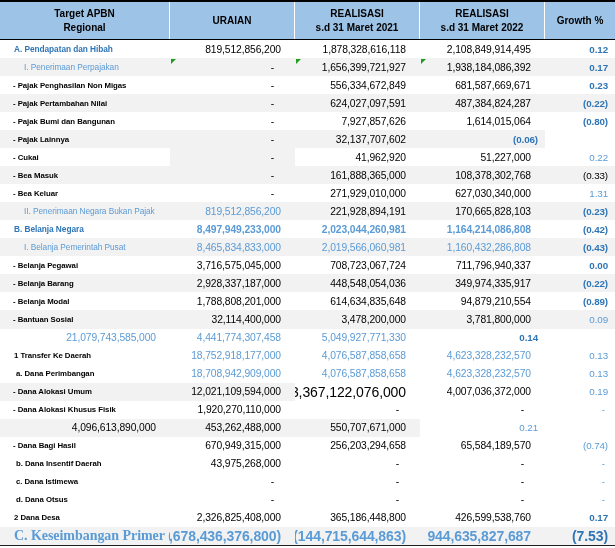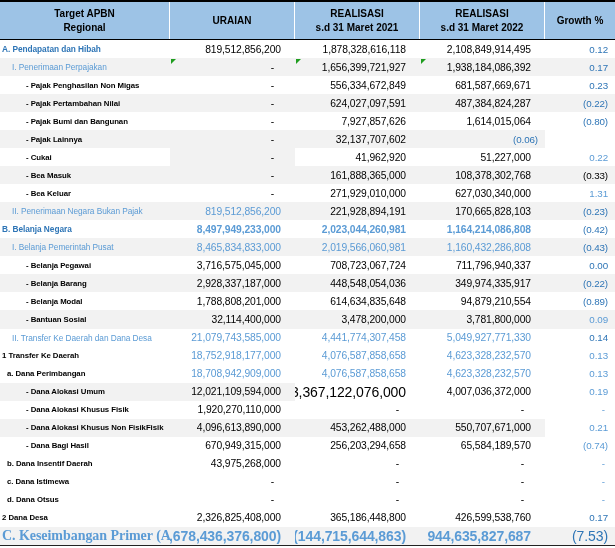--- a/index.html
+++ b/index.html
@@ -31,32 +31,32 @@
     display:flex;align-items:center;position:relative;
     box-sizing:border-box;white-space:nowrap;overflow:hidden;
   }
   .bg-g{background:#F2F2F2;}
   .lab{font-size:7.8px;font-weight:bold;letter-spacing:-0.05px;}
   .num{justify-content:flex-end;padding-right:14px;font-size:10.3px;letter-spacing:-0.1px;}
   .growth{padding-right:7px;font-size:9.8px;}
   .num.dash{padding-right:21px;}
   .growth.dash{padding-right:10px;}
   .big{font-size:14px;}
-  .ind0{padding-left:2px;}
-  .ind1{padding-left:12px;}
-  .ind2{padding-left:7px;}
-  .ind3{padding-left:26px;}
+  .ind0{padding-left:14px;}
+  .ind1{padding-left:24px;}
+  .ind2{padding-left:16px;}
+  .ind3{padding-left:13px;}
   .l-dk{color:#2E75B6;font-size:8.3px;}
   .l-lt{color:#5B9BD5;font-weight:normal;font-size:8.3px;}
   .l-lt-b{color:#5B9BD5;font-size:14px;font-family:Liberation Serif, serif;}
   .l-blk{color:#000;}
   .c-blk{color:#000;}
   .c-lt{color:#5B9BD5;}
   .c-lt-b{color:#5B9BD5;font-weight:bold;}
-  .c-dk-b{color:#2E75B6;font-weight:normal;}
+  .c-dk-b{color:#2E75B6;font-weight:bold;}
   .flag{
     position:absolute;top:1px;left:1px;width:0;height:0;
     border-top:5px solid #1F9D1F;border-right:5px solid transparent;
   }
 </style>
 </head>
 <body>
 
 <div class="wrap">
   <div class="grid header">
@@ -314,21 +314,20 @@
           <span>3,478,200,000</span>
         </div>
         <div class="cell num c-blk bg-g">
           <span>3,781,800,000</span>
         </div>
         <div class="cell num c-lt growth bg-g">
           <span>0.09</span>
         </div>
       </div>
       <div class="row">
-        <div class="cell lab ind1 l-lt">II. Transfer Ke Daerah dan Dana Desa</div>
         <div class="cell num c-lt">
           <span>21,079,743,585,000</span>
         </div>
         <div class="cell num c-lt">
           <span>4,441,774,307,458</span>
         </div>
         <div class="cell num c-lt">
           <span>5,049,927,771,330</span>
         </div>
         <div class="cell num c-dk-b growth">
@@ -389,21 +388,20 @@
           <span>-</span>
         </div>
         <div class="cell num c-blk dash">
           <span>-</span>
         </div>
         <div class="cell num c-lt growth dash">
           <span>-</span>
         </div>
       </div>
       <div class="row">
-        <div class="cell lab ind3 l-blk bg-g">- Dana Alokasi Khusus Non FisikFisik</div>
         <div class="cell num c-blk bg-g">
           <span>4,096,613,890,000</span>
         </div>
         <div class="cell num c-blk bg-g">
           <span>453,262,488,000</span>
         </div>
         <div class="cell num c-blk bg-g">
           <span>550,707,671,000</span>
         </div>
         <div class="cell num c-lt growth">

